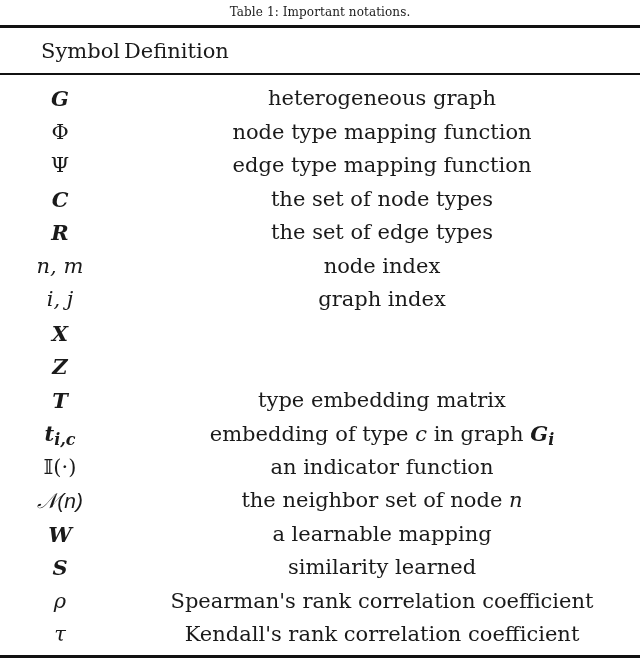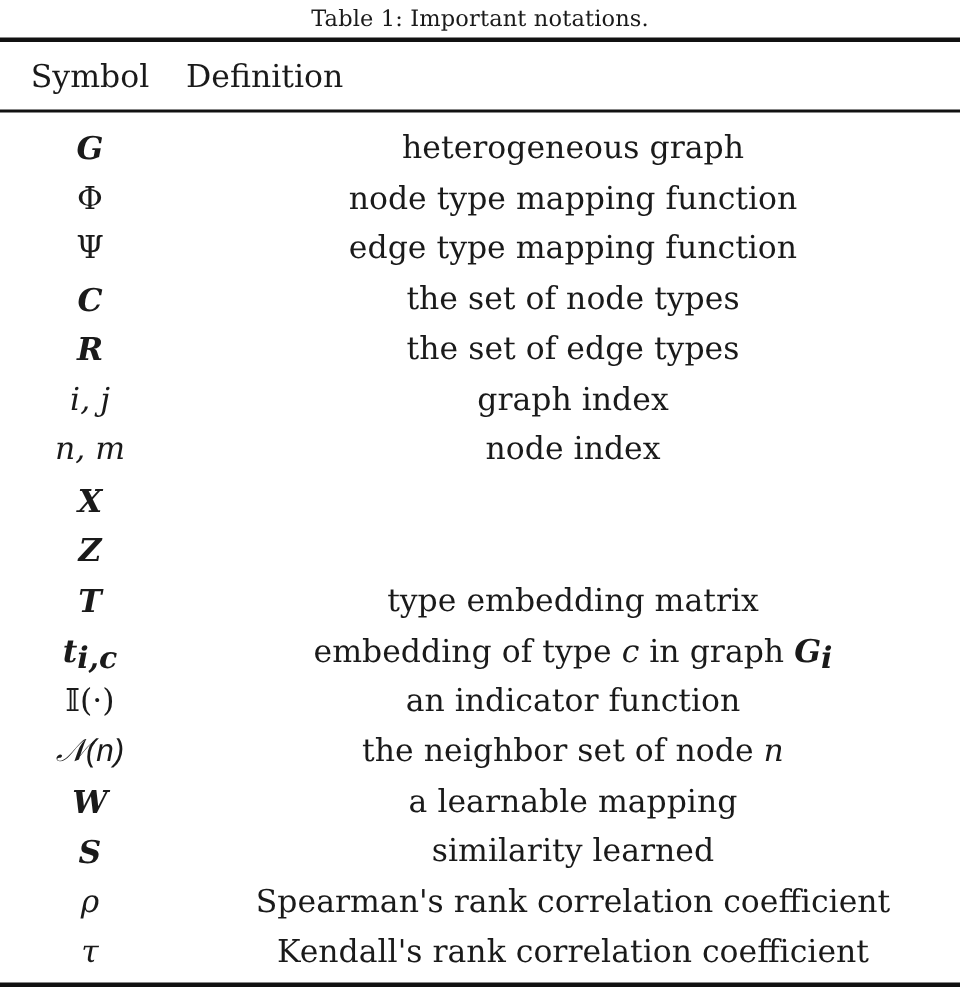--- a/index.html
+++ b/index.html
@@ -15,21 +15,21 @@
     font-family: "DejaVu Serif", "Liberation Serif", serif;
     color: #1a1a1a;
   }
   .caption {
     position: absolute;
     left: 0;
     top: 0;
     width: 640px;
     height: 24px;
     text-align: center;
-    font-size: 15px;
+    font-size: 12px;
     line-height: 24px;
     letter-spacing: 0.1px;
   }
   .rule {
     position: absolute;
     left: 0;
     width: 640px;
     background: #111;
   }
   .rule-top { top: 25px; height: 3px; }
@@ -42,21 +42,21 @@
     left: 0;
     width: 640px;
     height: 40px;
     font-size: 21px;
     line-height: 40px;
   }
   .header .h-sym {
     position: absolute;
     left: 0;
     width: 120px;
-    text-align: center;
+    text-align: right;
   }
   .header .h-def {
     position: absolute;
     left: 124px;
     width: 516px;
     text-align: left;
   }
 
   .rows {
     position: absolute;
@@ -80,21 +80,21 @@
   .row .def {
     position: absolute;
     left: 124px;
     width: 516px;
     text-align: center;
     white-space: nowrap;
   }
   .bi { font-weight: bold; font-style: italic; }
   .it { font-style: italic; }
   .up { font-style: normal; }
-  .sub { font-size: 20px; vertical-align: -4px; text-align: right; }
+  .sub { font-size: 16px; vertical-align: -4px; text-align: right; }
   .cal { font-style: italic; font-family: Liberation Sans, sans-serif; }
 </style>
 </head>
 <body>
 
 <div class="caption">Table 1: Important notations.</div>
 
 <div class="rule rule-top"></div>
 
 <div class="header">
@@ -119,26 +119,26 @@
   </div>
   <div class="row">
     <span class="sym bi">C</span>
     <span class="def">the set of node types</span>
   </div>
   <div class="row">
     <span class="sym bi">R</span>
     <span class="def">the set of edge types</span>
   </div>
   <div class="row">
+    <span class="sym it">n, m</span>
+    <span class="def">node index</span>
+  </div>
+  <div class="row">
     <span class="sym it">i, j</span>
     <span class="def">graph index</span>
-  </div>
-  <div class="row">
-    <span class="sym it">n, m</span>
-    <span class="def">node index</span>
   </div>
   <div class="row">
     <span class="sym bi">X</span>
   </div>
   <div class="row">
     <span class="sym bi">Z</span>
   </div>
   <div class="row">
     <span class="sym bi">T</span>
     <span class="def">type embedding matrix</span>

